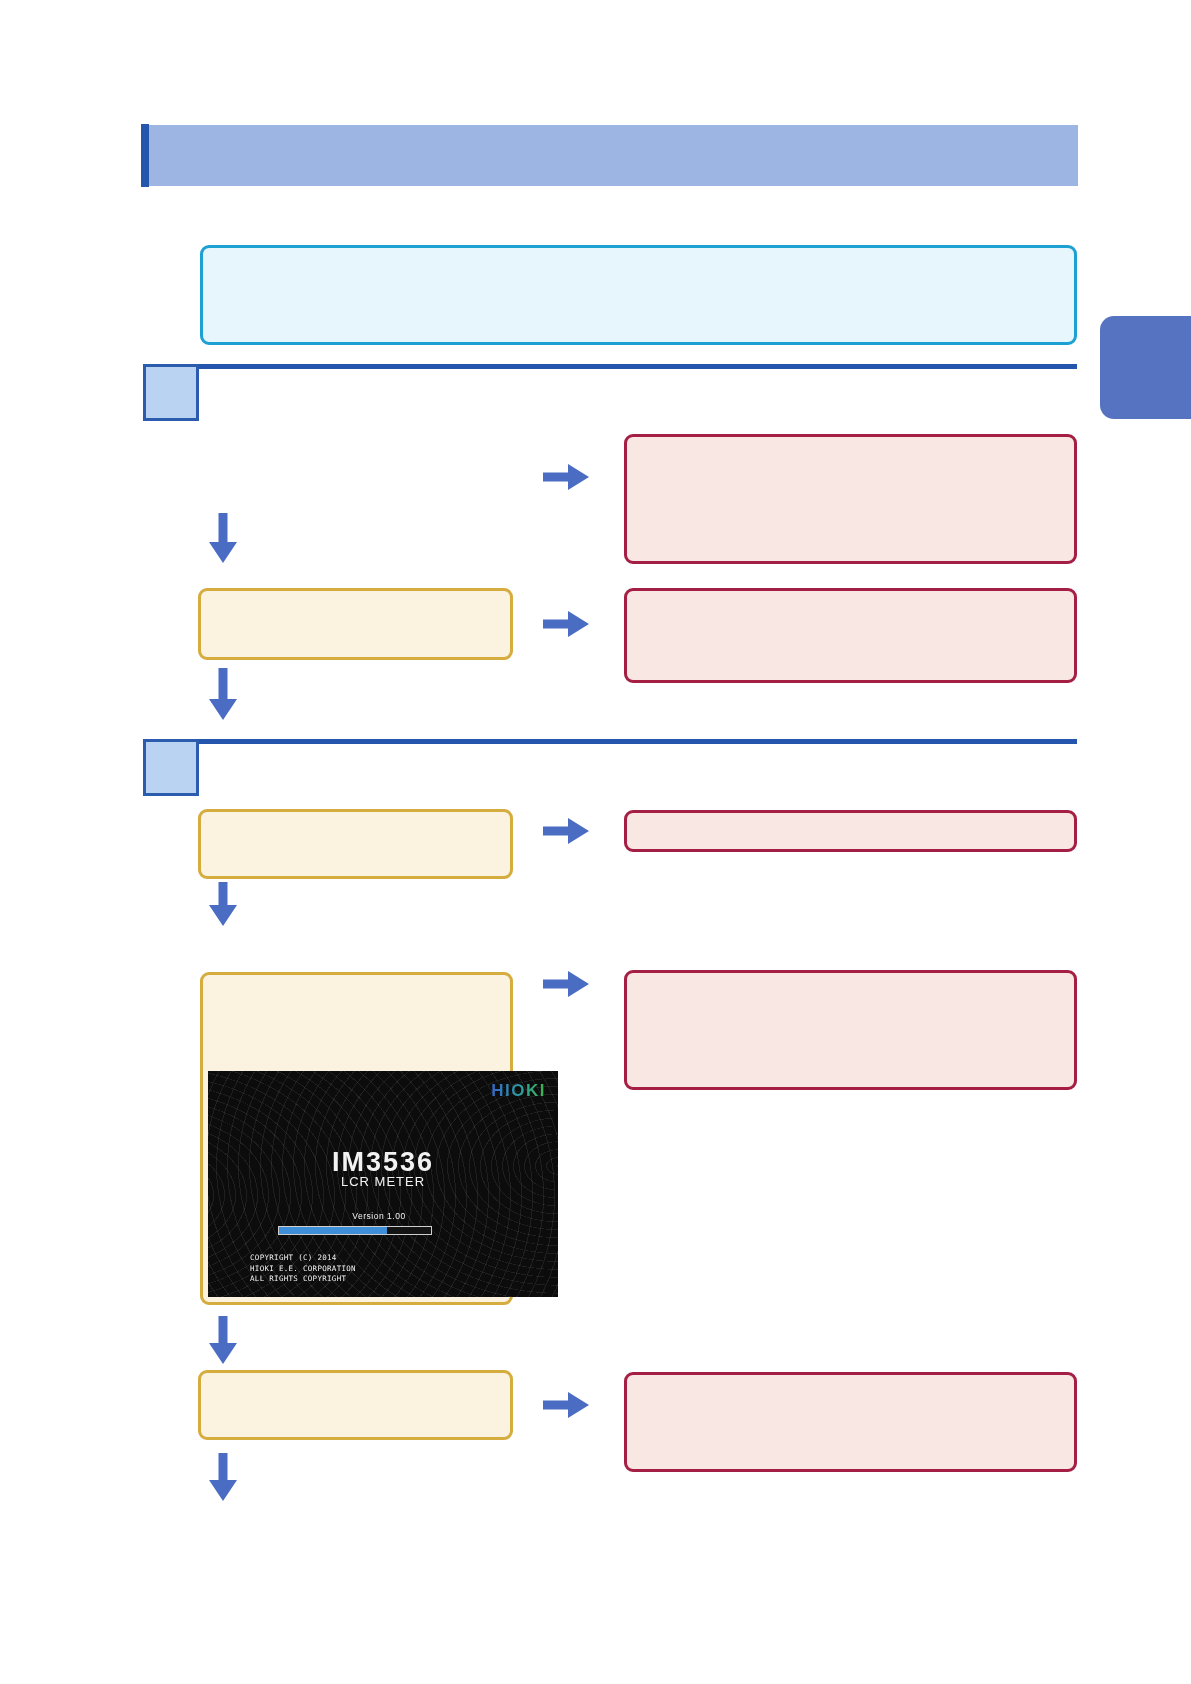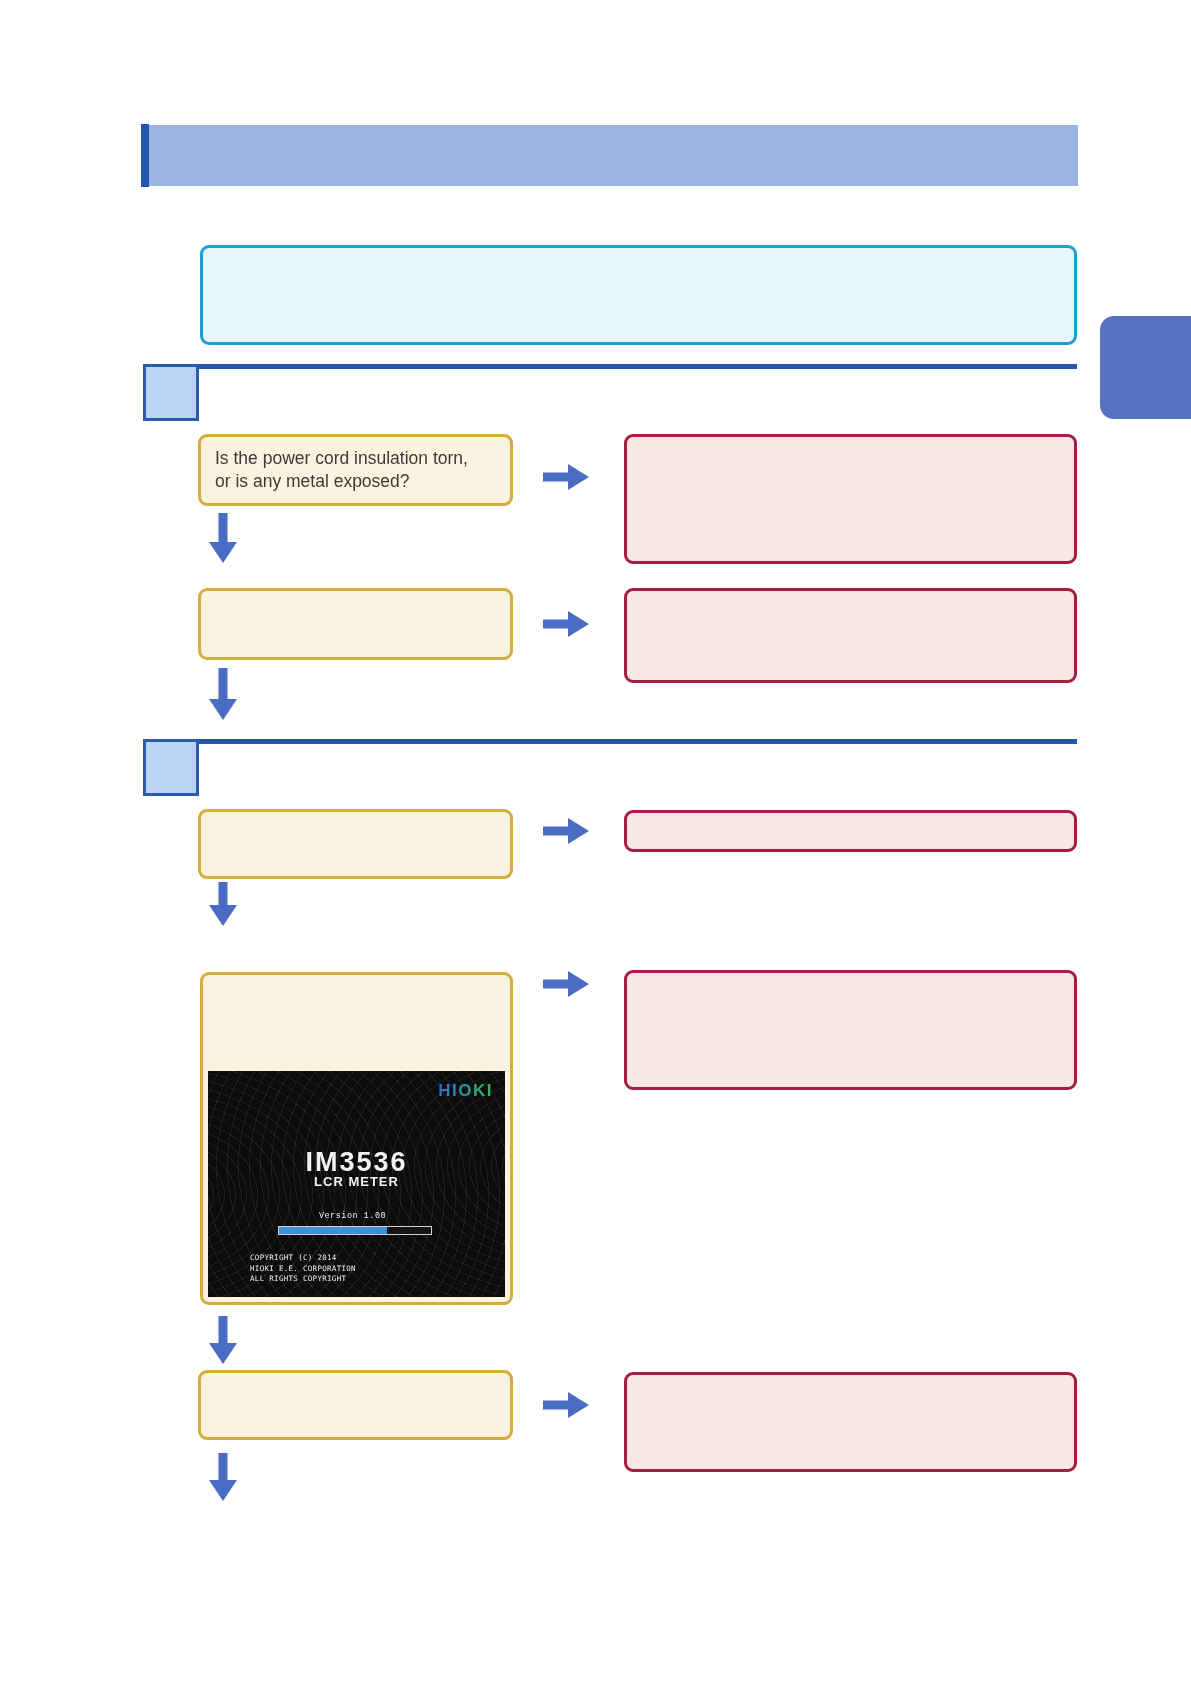--- a/index.html
+++ b/index.html
@@ -39,35 +39,35 @@
   .ab-5{top:1372px;height:100px;}
   .q-text{padding:10px 14px 0 14px;font-size:17.5px;line-height:1.32;color:#3b3b3b;}
   .q-text span{display:block;}
   
   .arrow{position:absolute;line-height:0;}
   .ar-1{left:543px;top:464px;} .ar-2{left:543px;top:611px;} .ar-3{left:543px;top:818px;}
   .ar-4{left:543px;top:971px;} .ar-5{left:543px;top:1392px;}
   .ad-1{left:209px;top:513px;} .ad-2{left:209px;top:668px;} .ad-3{left:209px;top:882px;}
   .ad-4{left:209px;top:1316px;} .ad-5{left:209px;top:1453px;}
   
-  .screen{position:absolute;left:208px;top:1071px;width:297px;height:226px;overflow:hidden;
+  .screen{position:absolute;left:208px;top:1071px;width:350px;height:226px;overflow:hidden;
     background:
       repeating-radial-gradient(ellipse 430px 310px at -50px 55%, rgba(190,205,200,0.10) 0 1px, transparent 1px 11px),
       repeating-radial-gradient(ellipse 430px 310px at 350px 42%, rgba(190,205,200,0.10) 0 1px, transparent 1px 11px),
       #0c0c0c;
     color:#f2f2f2;}
   .scr-logo{position:absolute;right:12px;top:10px;font-weight:bold;font-size:17px;letter-spacing:1.5px;
     background:linear-gradient(90deg,#3566cc 0%,#2a9f9b 55%,#3cb54a 100%);
     -webkit-background-clip:text;background-clip:text;color:transparent;}
   .scr-model{position:absolute;left:0;right:0;top:76px;text-align:center;
     font-weight:bold;font-size:27px;letter-spacing:2px;}
   .scr-type{position:absolute;left:0;right:0;top:103px;text-align:center;
-    font-weight:bold;font-size:13px;letter-spacing:1px;}
+    font-weight:normal;font-size:13px;letter-spacing:1px;}
   .scr-version{position:absolute;left:0;right:8px;top:140px;text-align:center;
-    font-family:Liberation Mono, monospace;font-size:8.5px;letter-spacing:0.5px;}
+    font-family:Liberation Sans, sans-serif;font-size:8.5px;letter-spacing:0.5px;}
   .scr-progress{position:absolute;left:70px;top:155px;width:154px;height:9px;
     border:1px solid #cfcfcf;background:#141414;box-sizing:border-box;}
   .scr-progress-fill{height:100%;background:#3f8fd8;width:71%;}
   .scr-copy{position:absolute;left:10px;top:182px;
     font-family:"DejaVu Sans Mono", monospace;font-size:7.5px;line-height:10.5px;letter-spacing:0.3px;}
   .scr-copy span{display:block;margin-left:32px;}
 </style>
 </head>
 <body>
 
@@ -76,26 +76,20 @@
   <div class="header-accent"></div>
   <div class="header-bar"></div>
 
   <div class="note-box"></div>
 
   <div class="side-tab"></div>
 
   <div class="section-rule rule-1"></div>
   <div class="section-square square-1"></div>
 
-  <div class="q-box qb-1">
-    <div class="q-text">
-      <span>Is the power cord insulation torn,</span>
-      <span>or is any metal exposed?</span>
-    </div>
-  </div>
   <div class="arrow ar-1">
     <svg width="46" height="26" viewBox="0 0 46 26">
         <path d="M0,8.5 H25 V0 L46,13 L25,26 V17.5 H0 Z" fill="#4a6cc3"></path>
       </svg>
   </div>
   <div class="a-box ab-1"></div>
   <div class="arrow ad-1">
     <svg width="28" height="50" viewBox="0 0 28 50">
         <path d="M9.5,0 H18.5 V29 H28 L14,50 L0,29 H9.5 Z" fill="#4a6cc3"></path>
       </svg>

